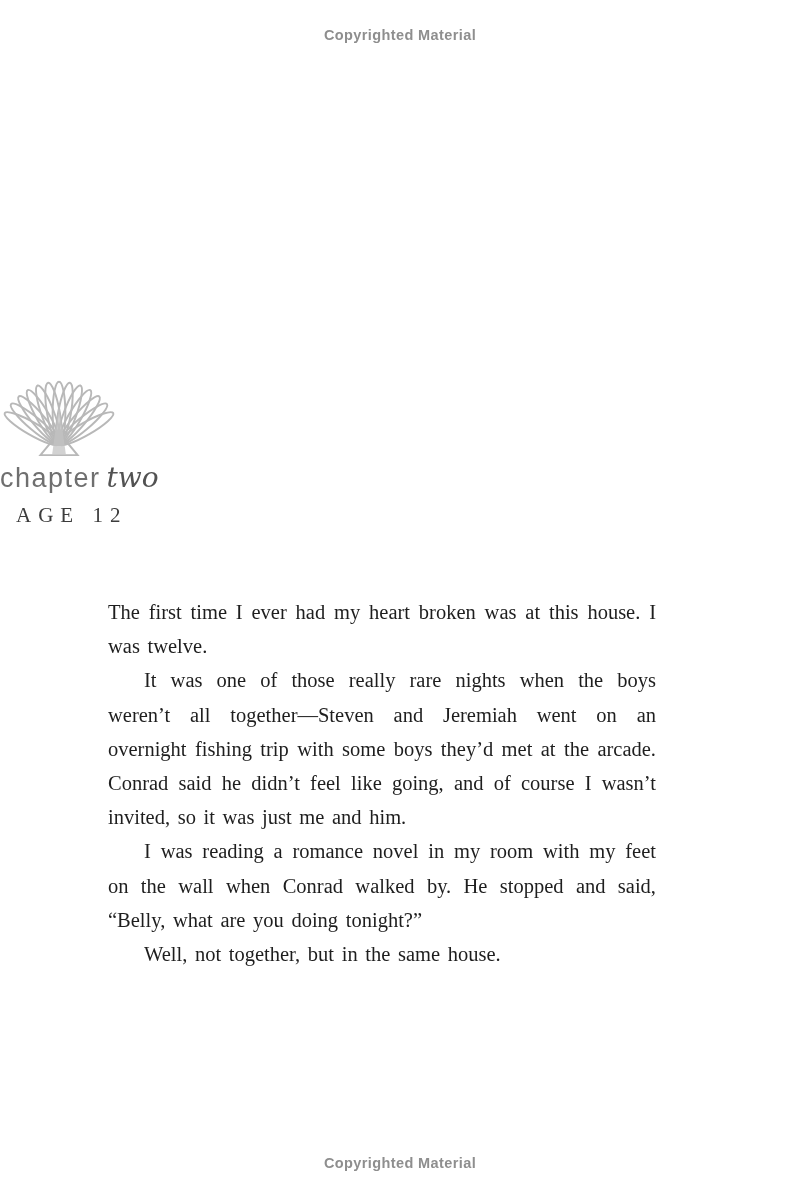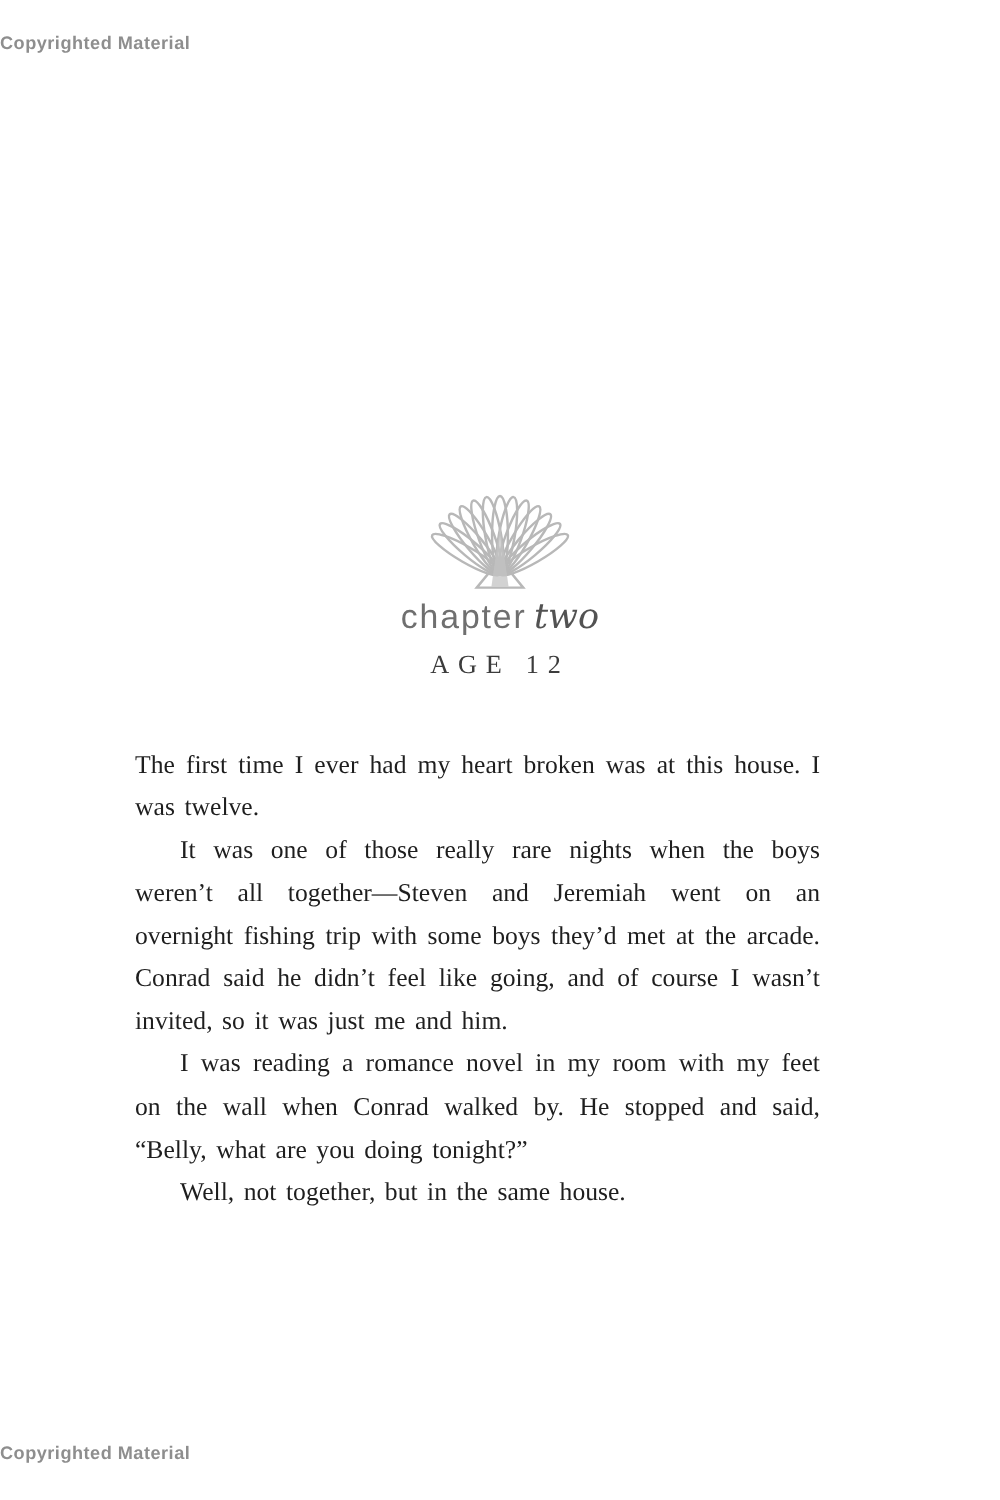--- a/index.html
+++ b/index.html
@@ -11,35 +11,36 @@
     width: 800px;
     height: 1200px;
     position: relative;
     overflow: hidden;
     font-family: "Liberation Serif", serif;
   }
   .notice {
     position: absolute;
     left: 0;
     width: 100%;
+    text-align: center;
     font-family: "Liberation Sans", sans-serif;
     font-size: 14.5px;
     font-weight: 700;
     letter-spacing: 0.4px;
     color: #8e8e8e;
   }
   .notice-top { top: 27px; }
   .notice-bottom { top: 1155px; }
 
   .chapter-block {
     position: absolute;
-    top: 385px;
+    top: 370px;
     left: 0;
     width: 100%;
-    text-align: center;
+    text-align: left;
   }
   .shell-wrap {
     line-height: 0;
     margin-bottom: 2px;
   }
   .chapter-heading {
     margin-top: 3px;
     line-height: 30px;
     white-space: nowrap;
   }
@@ -56,20 +57,21 @@
     font-size: 28px;
     color: #525252;
     margin-left: 6px;
   }
   .chapter-subheading {
     margin-top: 6px;
     font-family: "Liberation Serif", serif;
     font-size: 21px;
     letter-spacing: 7px;
     color: #3c3c3c;
+    padding-left: 16px;
   }
 
   .body-text {
     position: absolute;
     top: 560px;
     left: 108px;
     width: 548px;
     color: #1e1e1e;
     font-size: 20.5px;
     line-height: 34.2px;

